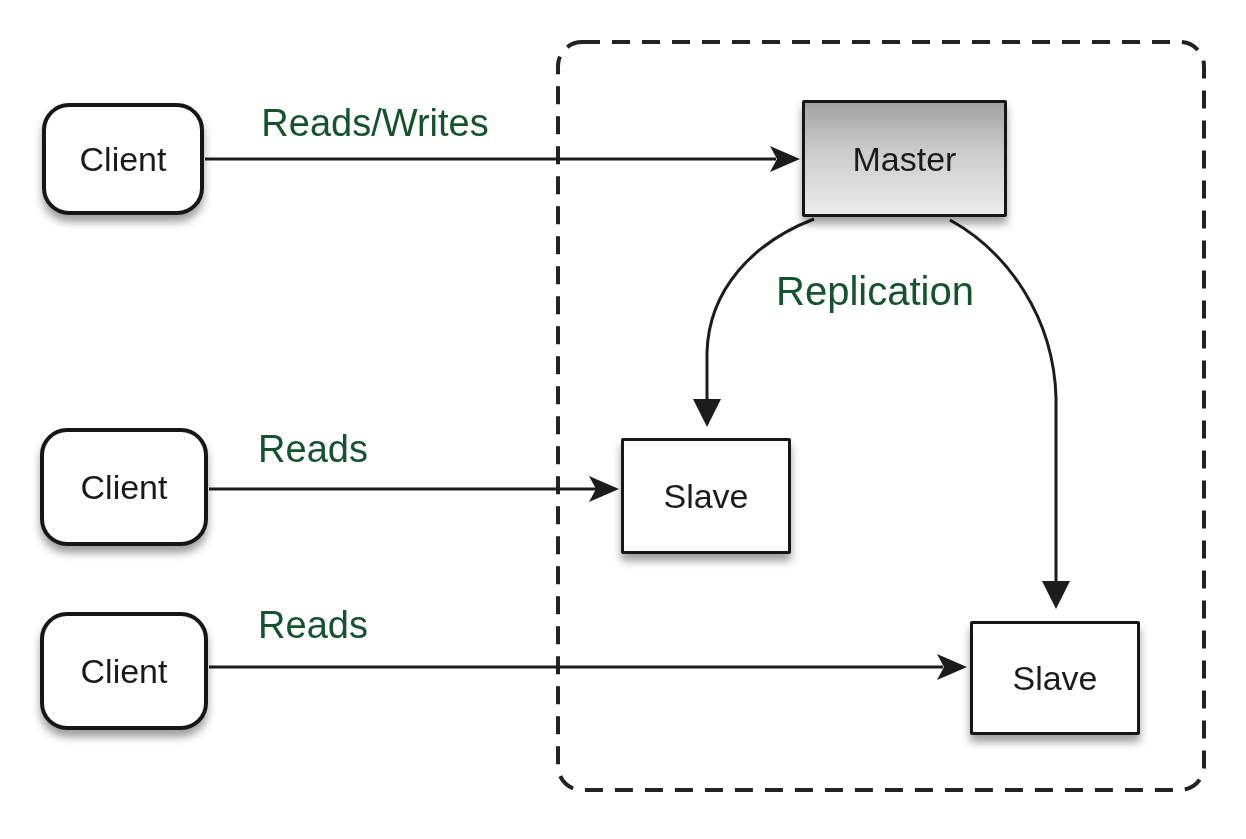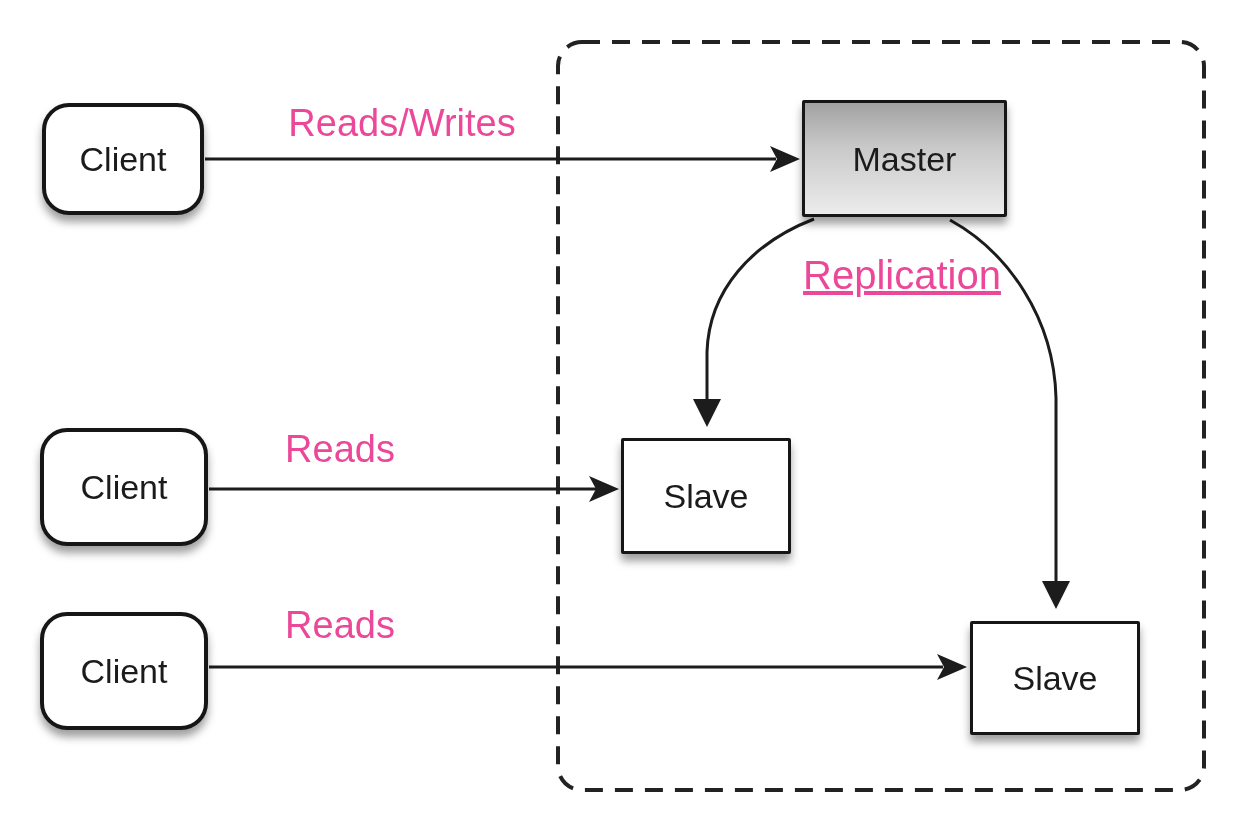--- a/index.html
+++ b/index.html
@@ -42,43 +42,42 @@
   .node.master {
     background: linear-gradient(180deg, #a2a2a2 0%, #c9c9c9 40%, #ececec 100%);
     border-radius: 2px;
   }
   .node.slave {
     border-radius: 2px;
     margin-top: 9px;
   }
   .edge-label {
     position: absolute;
-    color: #ec4899;
+    color: #14532d;
     font-size: 38px;
     line-height: 1;
     text-align: center;
     z-index: 3;
     white-space: nowrap;
-    margin-left: 27px;
   }
   .edge-label.replication { font-size: 40px; }
 
   
   .client-1 { left: 42px;  top: 103px; width: 162px; height: 112px; }
   .client-2 { left: 40px;  top: 428px; width: 168px; height: 118px; }
   .client-3 { left: 40px;  top: 612px; width: 168px; height: 118px; }
   .master-1 { left: 802px; top: 100px; width: 205px; height: 117px; }
   .slave-1  { left: 621px; top: 429px; width: 170px; height: 116px; }
   .slave-2  { left: 970px; top: 612px; width: 170px; height: 114px; }
 
   
   .lbl-reads-writes { left: 255px; top: 104px; width: 240px; }
   .lbl-reads-1      { left: 233px; top: 430px; width: 160px; }
   .lbl-reads-2      { left: 233px; top: 606px; width: 160px; }
-  .lbl-replication  { left: 765px; top: 255px; width: 220px; text-decoration: underline; }
+  .lbl-replication  { left: 765px; top: 271px; width: 220px; }
 </style>
 </head>
 <body>
 
 <div class="canvas">
 
   <svg class="wires" viewBox="0 0 1246 839">
 
     <rect x="558" y="42" width="646" height="748" rx="24" ry="24" fill="none" stroke="#222222" stroke-width="4" stroke-dasharray="18 12"></rect>
 

